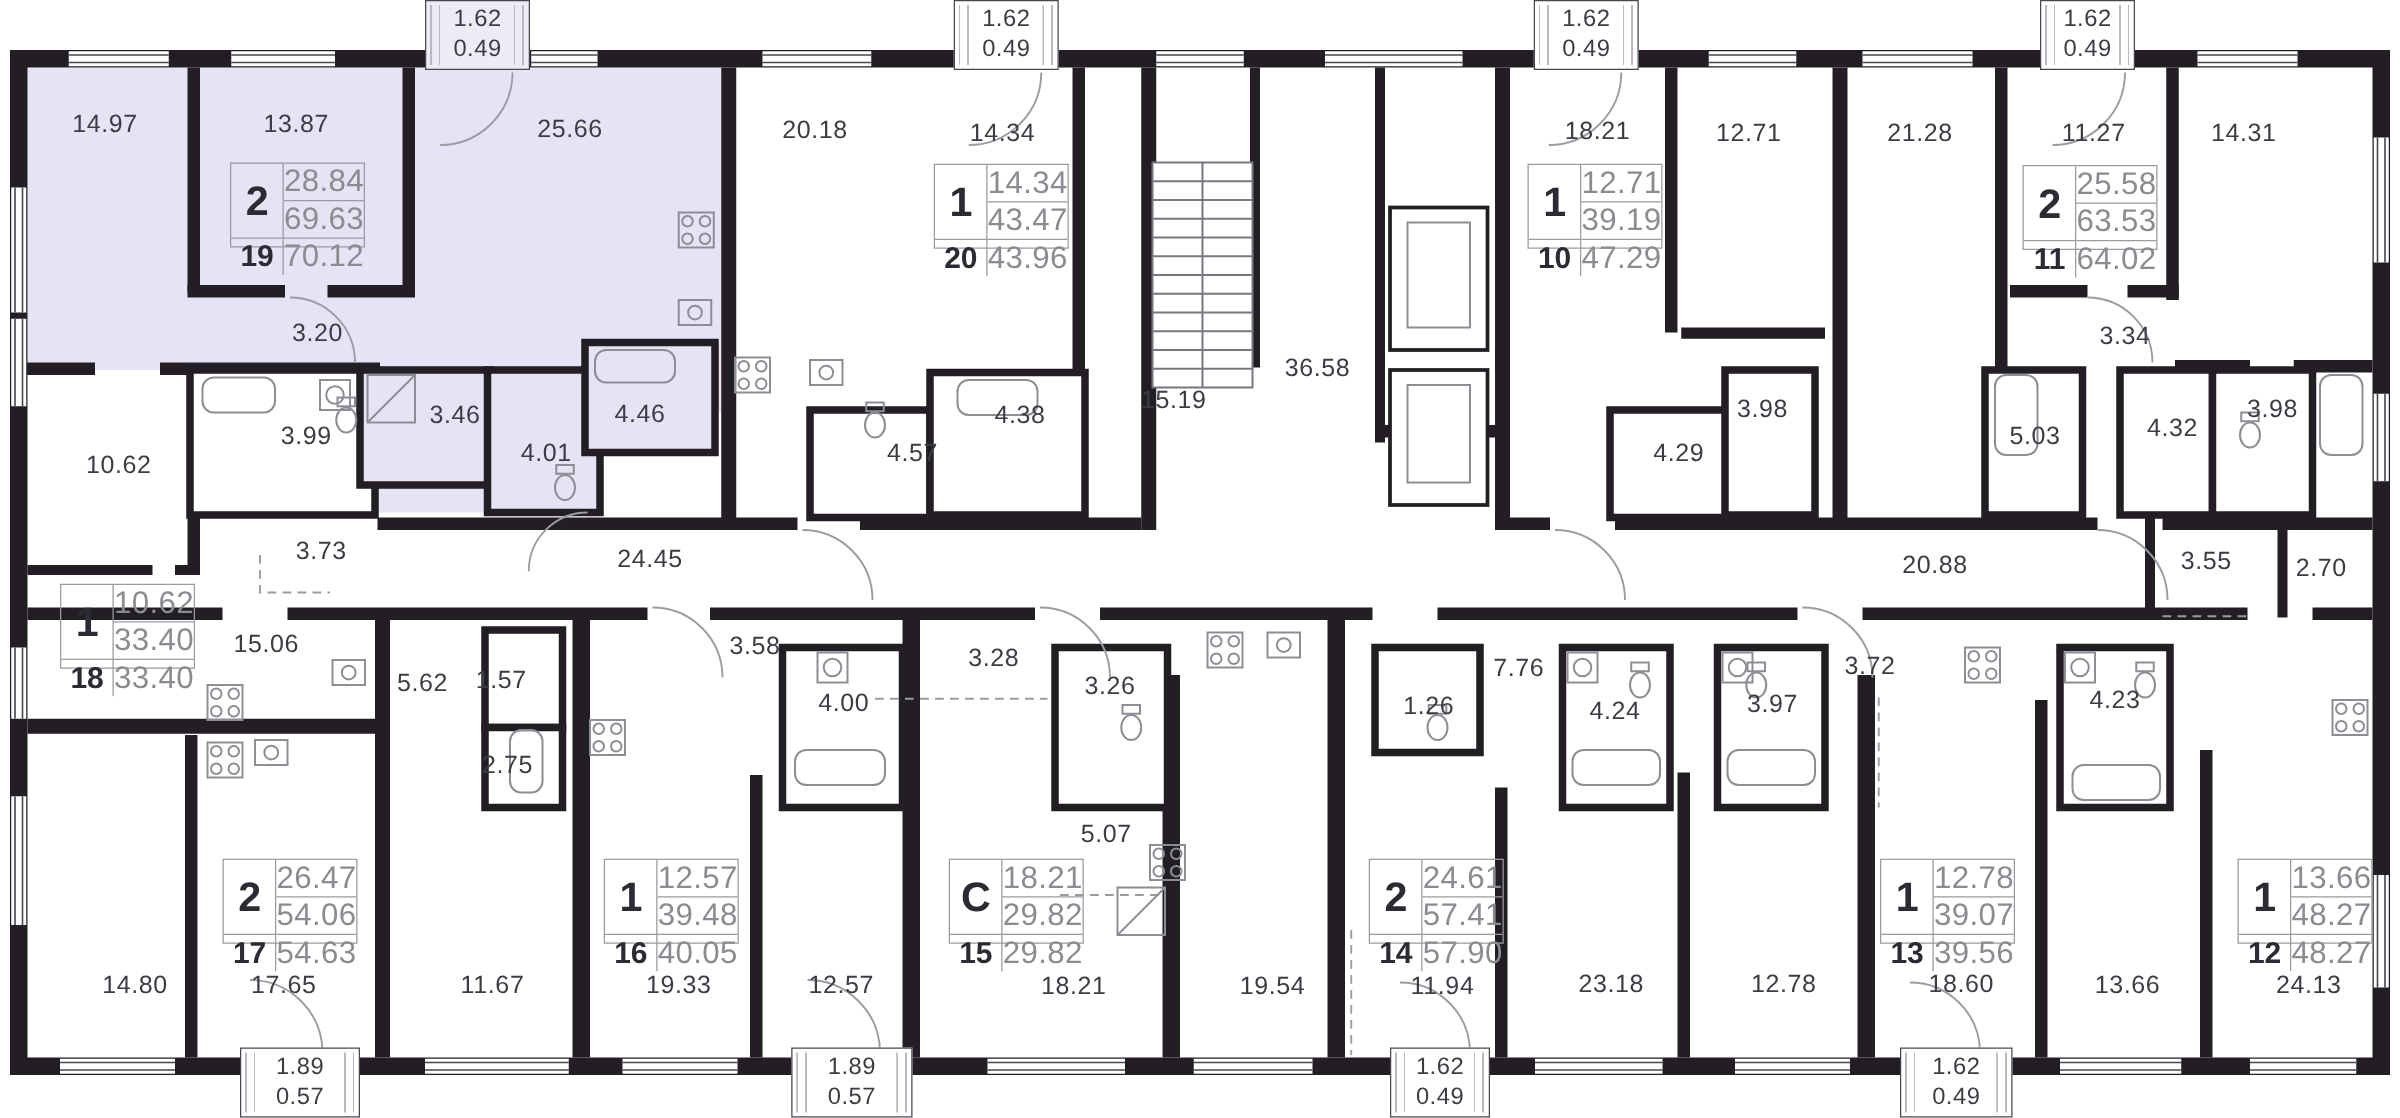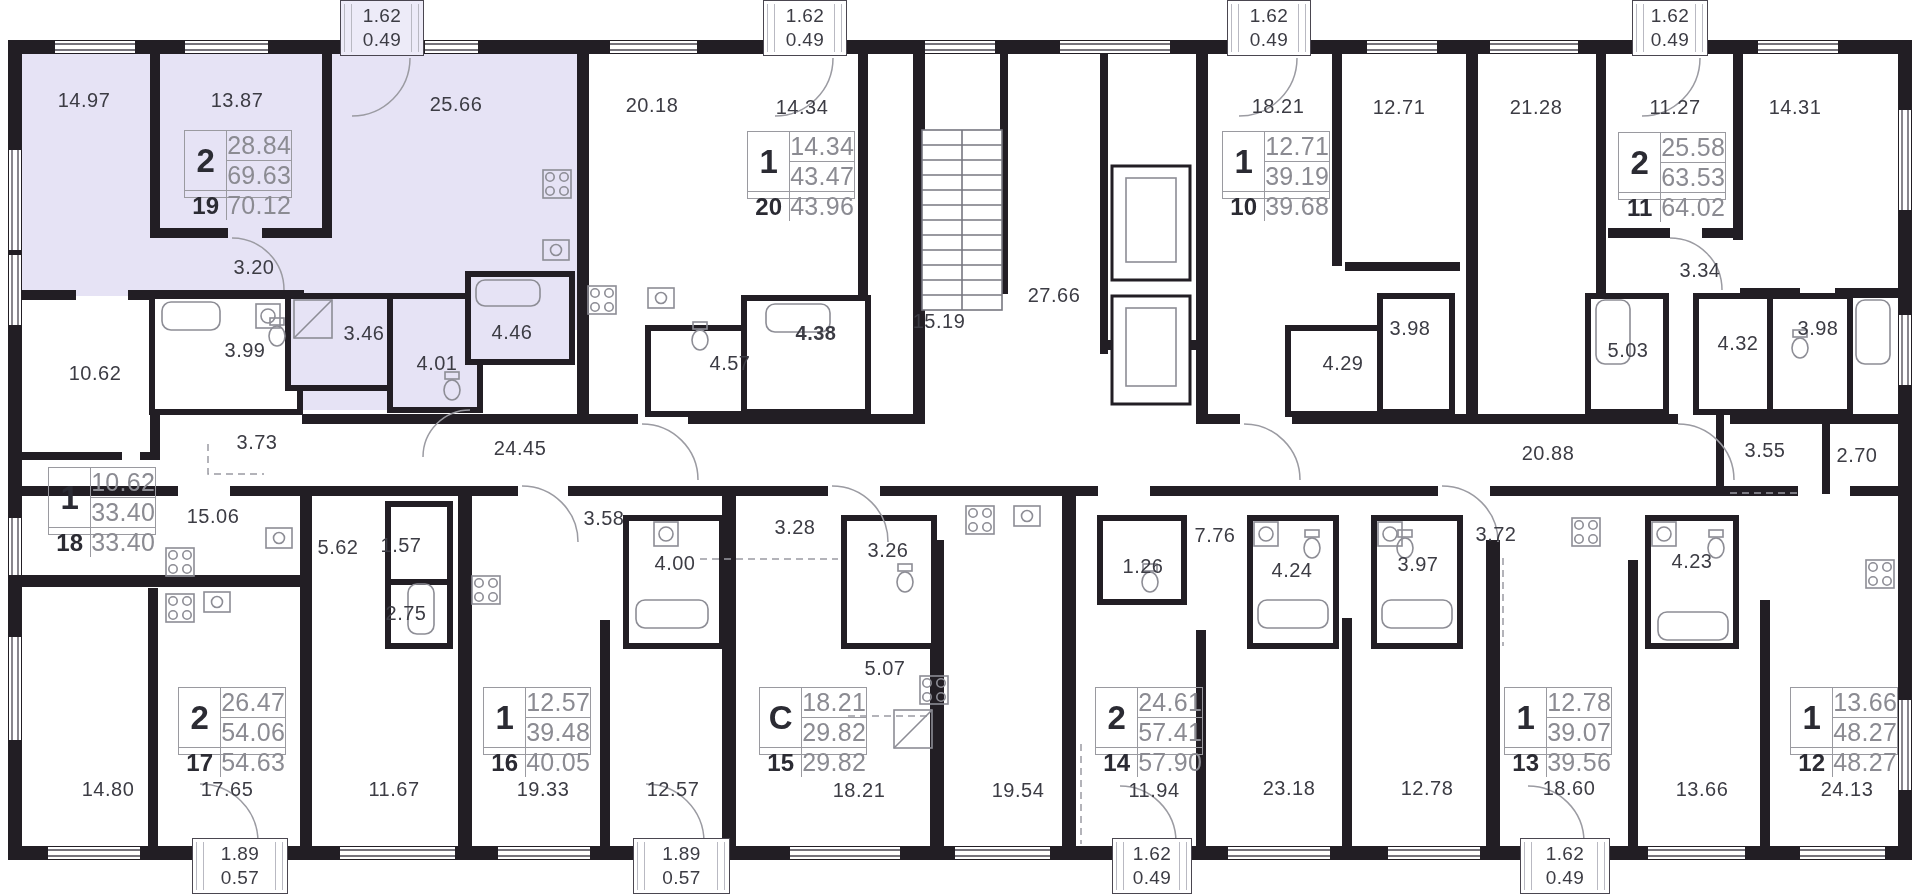--- a/index.html
+++ b/index.html
@@ -368,36 +368,36 @@
       </g>
   </svg>
 
   <div id="labels-layer">
       <div class="room-label" style="left: 84px; top: 100px;">14.97</div>
       <div class="room-label" style="left: 237px; top: 100px;">13.87</div>
       <div class="room-label" style="left: 456px; top: 104px;">25.66</div>
       <div class="room-label" style="left: 652px; top: 105px;">20.18</div>
       <div class="room-label" style="left: 802px; top: 107px;">14.34</div>
       <div class="room-label" style="left: 939px; top: 321px;">15.19</div>
-      <div class="room-label" style="left: 1054px; top: 295px;">27.66</div>
+      <div class="room-label" style="left: 1054px; top: 295px;">36.58</div>
       <div class="room-label" style="left: 1278px; top: 106px;">18.21</div>
       <div class="room-label" style="left: 1399px; top: 107px;">12.71</div>
       <div class="room-label" style="left: 1536px; top: 107px;">21.28</div>
       <div class="room-label" style="left: 1675px; top: 107px;">11.27</div>
       <div class="room-label" style="left: 1795px; top: 107px;">14.31</div>
       <div class="room-label" style="left: 254px; top: 267px;">3.20</div>
       <div class="room-label" style="left: 245px; top: 350px;">3.99</div>
       <div class="room-label" style="left: 364px; top: 333px;">3.46</div>
       <div class="room-label" style="left: 437px; top: 363px;">4.01</div>
       <div class="room-label" style="left: 512px; top: 332px;">4.46</div>
       <div class="room-label" style="left: 95px; top: 373px;">10.62</div>
       <div class="room-label" style="left: 257px; top: 442px;">3.73</div>
       <div class="room-label" style="left: 520px; top: 448px;">24.45</div>
       <div class="room-label" style="left: 730px; top: 363px;">4.57</div>
-      <div class="room-label" style="left: 816px; top: 333px; font-weight: bold;">4.38</div>
+      <div class="room-label" style="left: 816px; top: 333px;">4.38</div>
       <div class="room-label" style="left: 1700px; top: 270px;">3.34</div>
       <div class="room-label" style="left: 1343px; top: 363px;">4.29</div>
       <div class="room-label" style="left: 1410px; top: 328px;">3.98</div>
       <div class="room-label" style="left: 1628px; top: 350px;">5.03</div>
       <div class="room-label" style="left: 1738px; top: 343px;">4.32</div>
       <div class="room-label" style="left: 1818px; top: 328px;">3.98</div>
       <div class="room-label" style="left: 1548px; top: 453px;">20.88</div>
       <div class="room-label" style="left: 1765px; top: 450px;">3.55</div>
       <div class="room-label" style="left: 1857px; top: 455px;">2.70</div>
       <div class="room-label" style="left: 213px; top: 516px;">15.06</div>
@@ -440,21 +440,21 @@
         <div class="apt-v1 apt-val">14.34</div>
         <div class="apt-v2 apt-val">43.47</div>
         <div class="apt-num">20</div>
         <div class="apt-v3 apt-val">43.96</div>
       </div>
       <div class="apt-table" style="left: 1222px; top: 131px;">
         <div class="apt-big">1</div>
         <div class="apt-v1 apt-val">12.71</div>
         <div class="apt-v2 apt-val">39.19</div>
         <div class="apt-num">10</div>
-        <div class="apt-v3 apt-val">39.68</div>
+        <div class="apt-v3 apt-val">47.29</div>
       </div>
       <div class="apt-table" style="left: 1618px; top: 132px;">
         <div class="apt-big">2</div>
         <div class="apt-v1 apt-val">25.58</div>
         <div class="apt-v2 apt-val">63.53</div>
         <div class="apt-num">11</div>
         <div class="apt-v3 apt-val">64.02</div>
       </div>
       <div class="apt-table" style="left: 48px; top: 467px;">
         <div class="apt-big">1</div>

